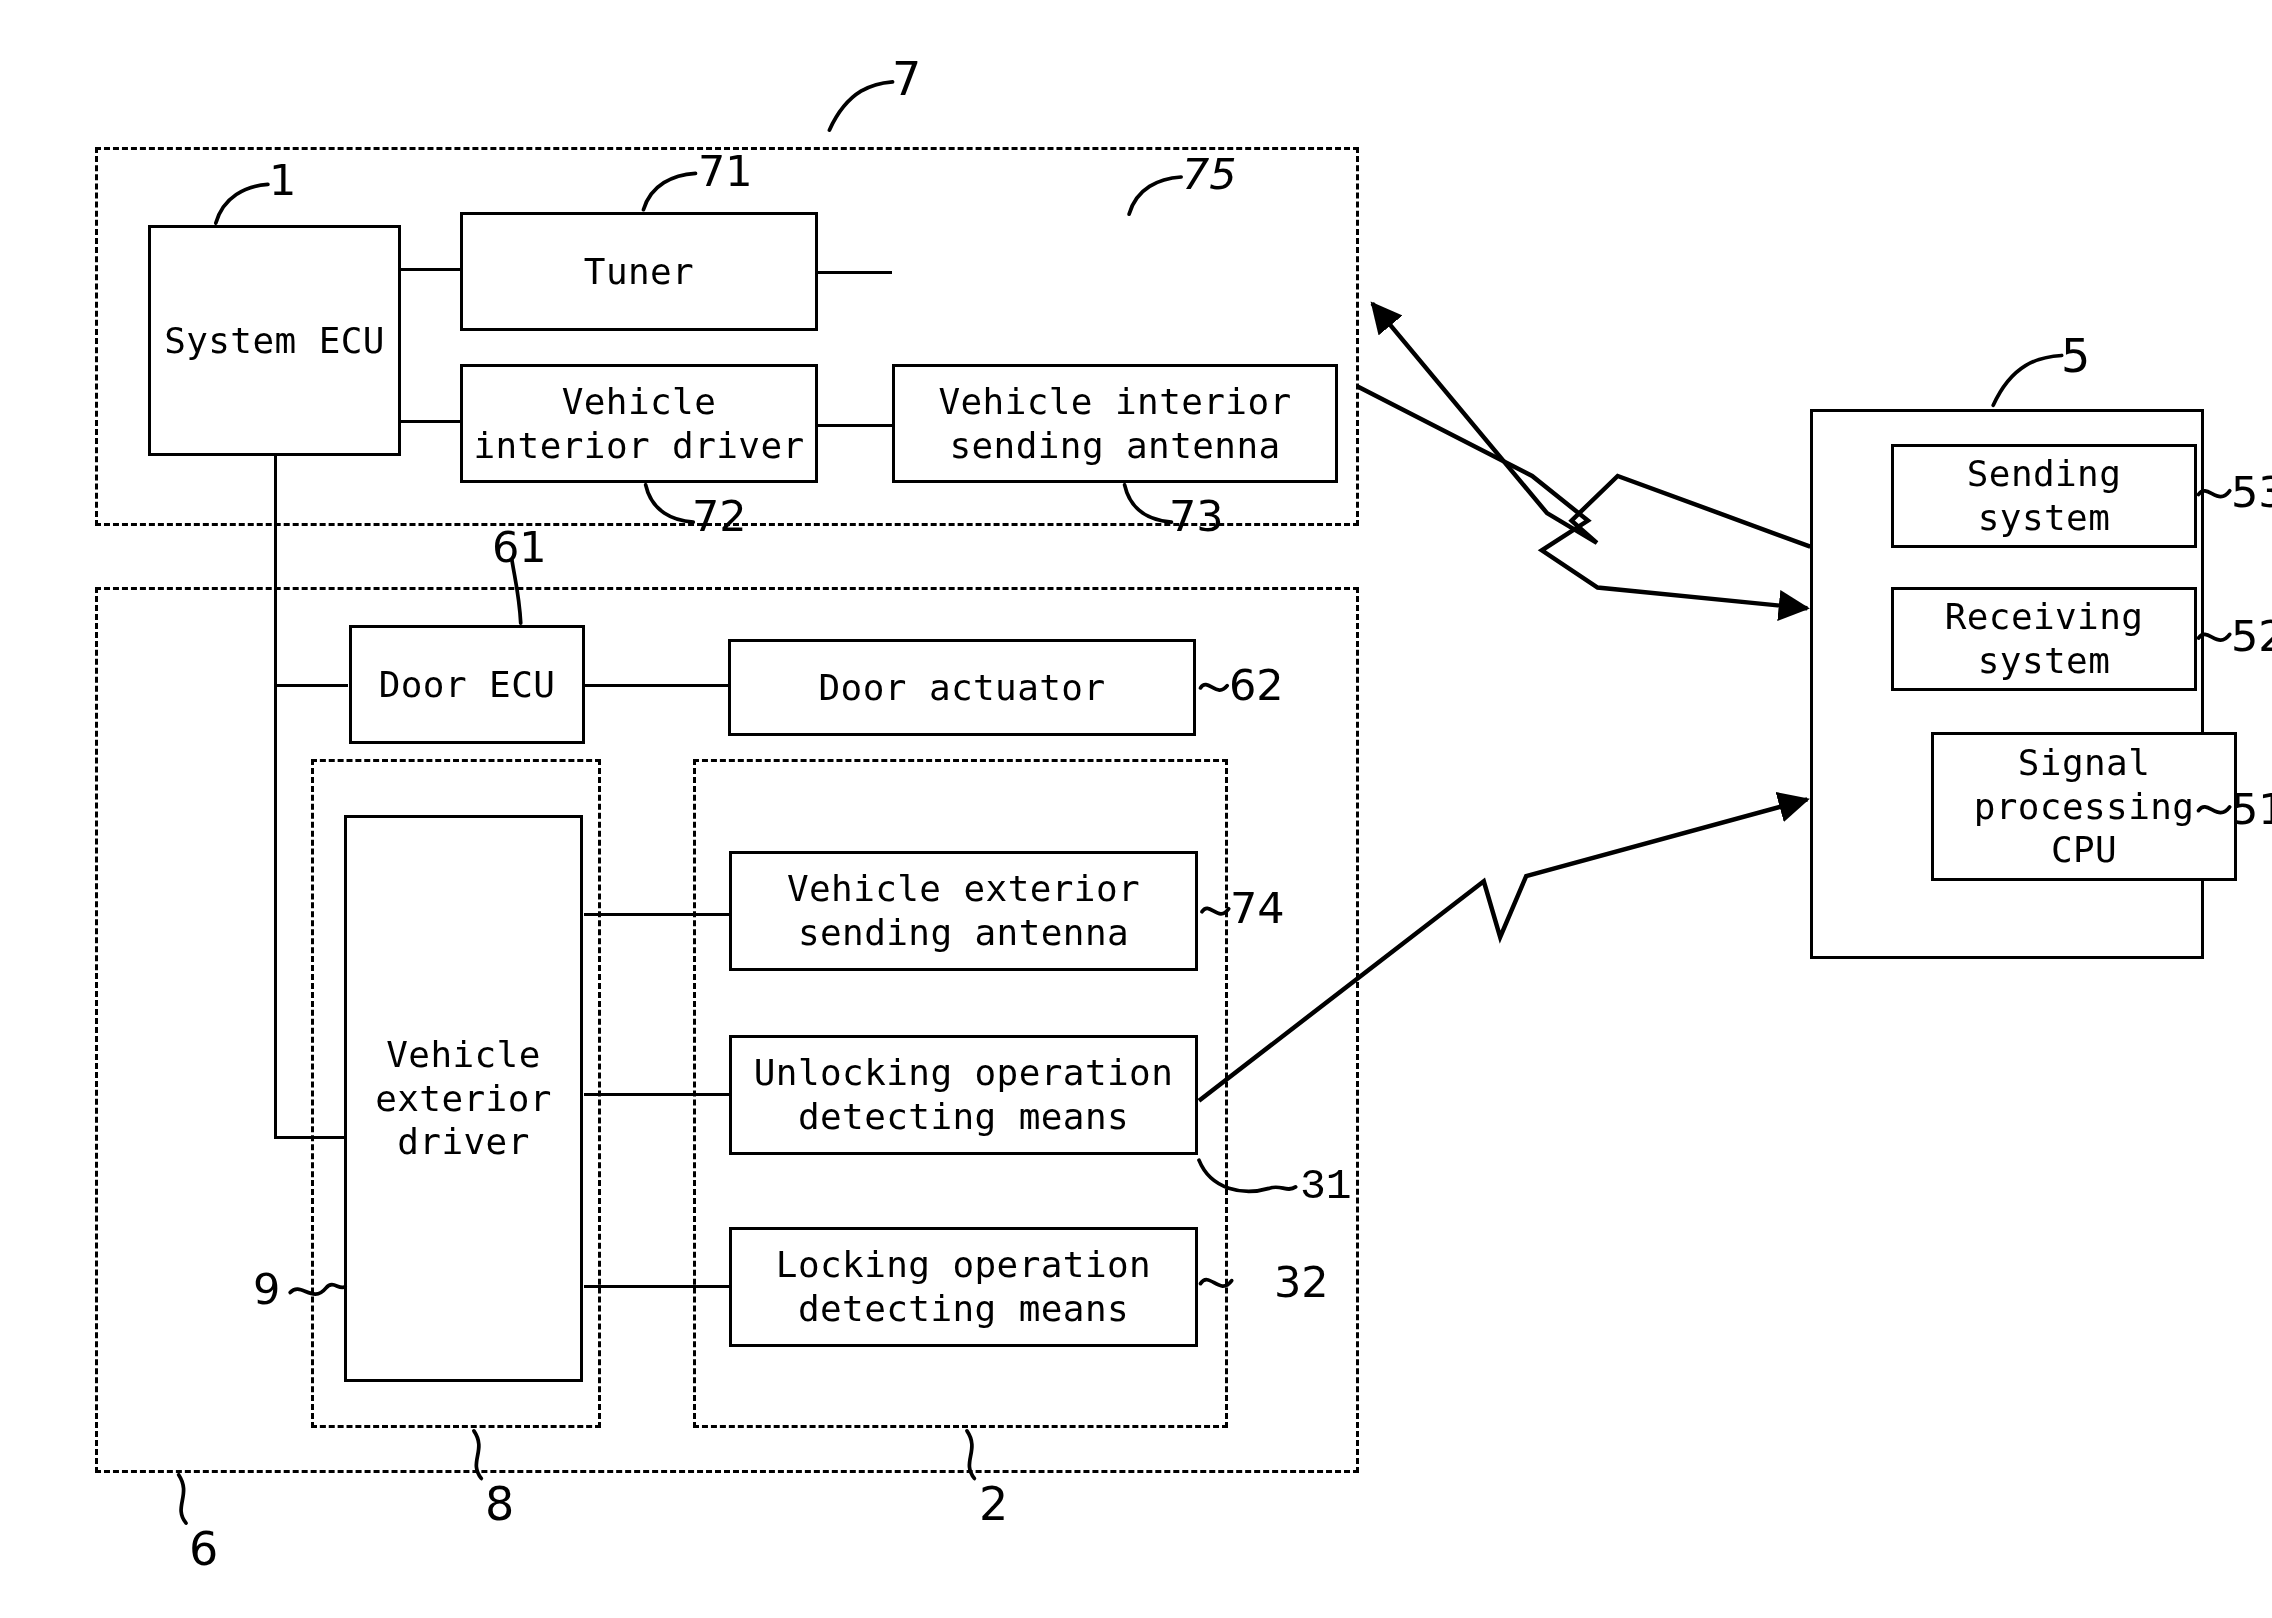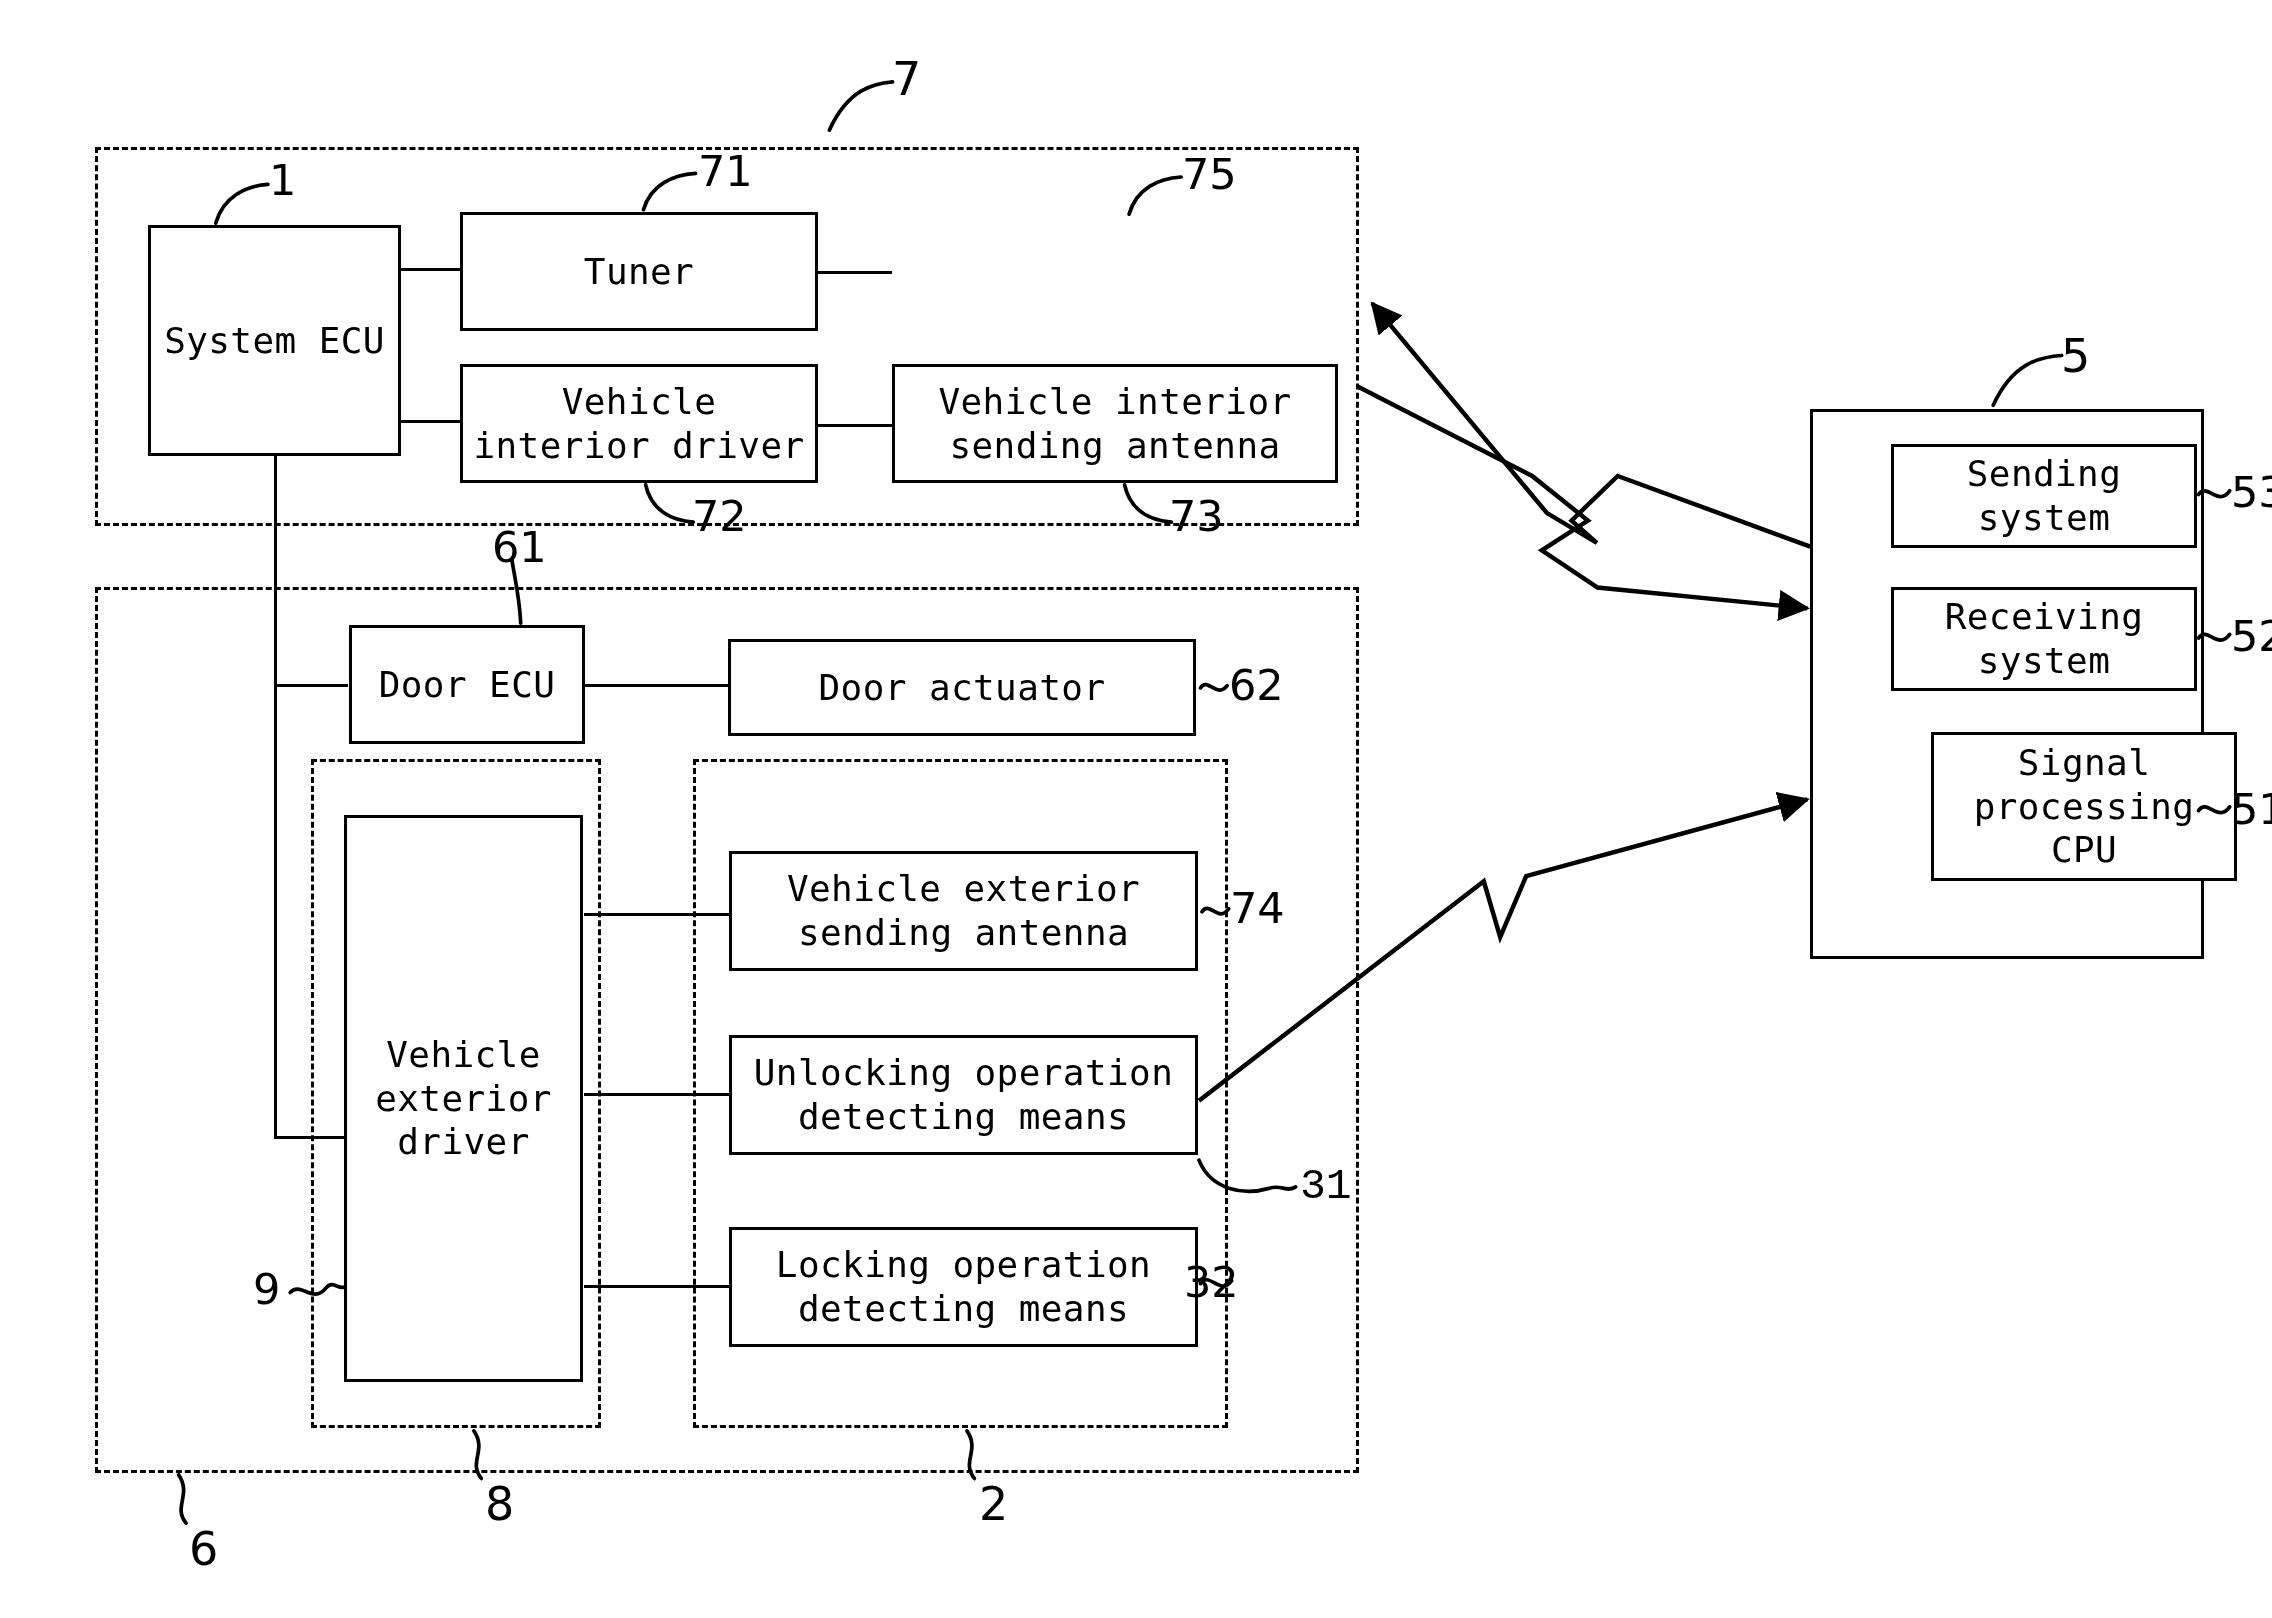--- a/index.html
+++ b/index.html
@@ -236,28 +236,28 @@
 
       <path d="M 637 1924 C 655 1950, 629 1966, 647 1988"></path>
 
       <path d="M 1300 1924 C 1318 1950, 1292 1966, 1310 1988"></path>
     </g>
   </svg>
 
   <div class="ref" style="left:892px; top:52px;  font-size:46px;">7</div>
   <div class="ref" style="left:269px;  top:155px; font-size:43px;">1</div>
   <div class="ref" style="left:698px;  top:146px; font-size:43px;">71</div>
-  <div class="ref" style="left:1182px; top:149px; font-size:43px;">75</div>
+  <div class="ref" style="left:1182px; top:149px; font-size:43px;font-style:italic;">75</div>
   <div class="ref" style="left:692px;  top:491px; font-size:43px;">72</div>
   <div class="ref" style="left:1169px; top:491px; font-size:43px;">73</div>
   <div class="ref" style="left:492px;  top:522px; font-size:43px;">61</div>
   <div class="ref" style="left:1229px; top:660px; font-size:43px;">62</div>
   <div class="ref" style="left:1230px; top:883px; font-size:43px;">74</div>
   <div class="ref" style="left:1300px; top:1162px; font-size:43px;font-family:Liberation Mono, monospace;">31</div>
-  <div class="ref" style="left:1184px; top:1257px; font-size:43px;">32</div>
+  <div class="ref" style="left:1274px; top:1257px; font-size:43px;">32</div>
   <div class="ref" style="left:253px;  top:1264px; font-size:43px;">9</div>
   <div class="ref" style="left:2061px; top:329px; font-size:46px;">5</div>
   <div class="ref" style="left:2231px; top:467px; font-size:43px;">53</div>
   <div class="ref" style="left:2231px; top:611px; font-size:43px;">52</div>
   <div class="ref" style="left:2231px; top:784px; font-size:43px;">51</div>
   <div class="ref" style="left:189px;  top:1522px; font-size:46px;">6</div>
   <div class="ref" style="left:485px;  top:1477px; font-size:46px;">8</div>
   <div class="ref" style="left:979px; top:1477px; font-size:46px;">2</div>
 
 </div>

